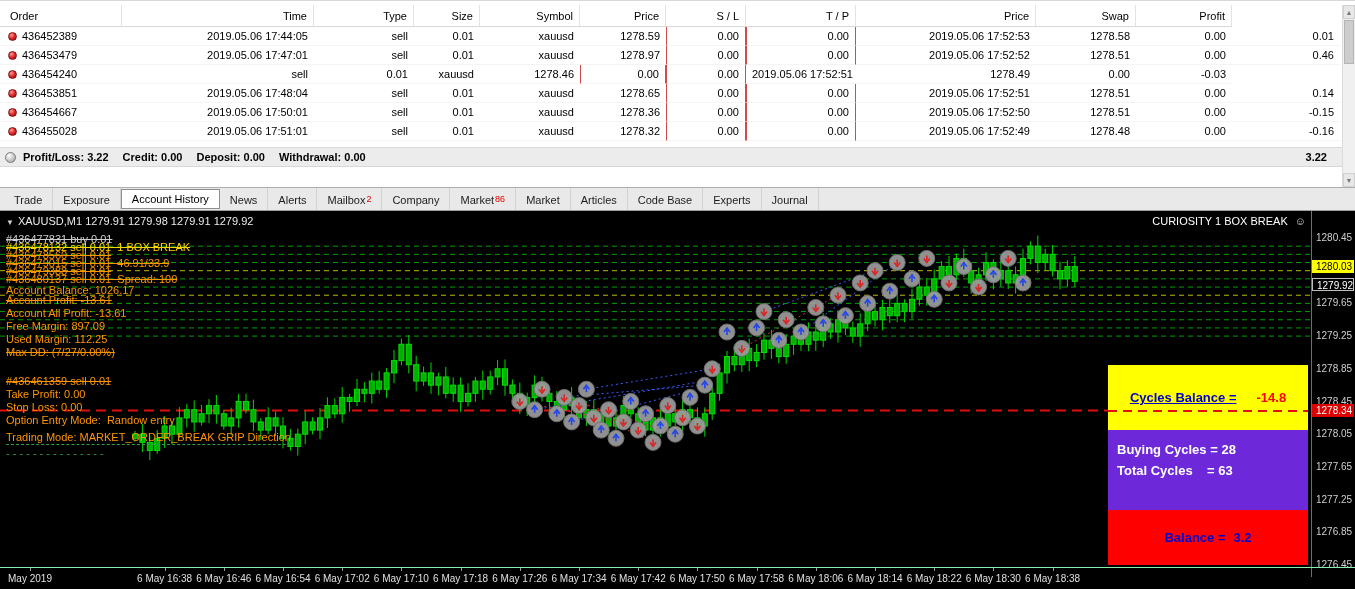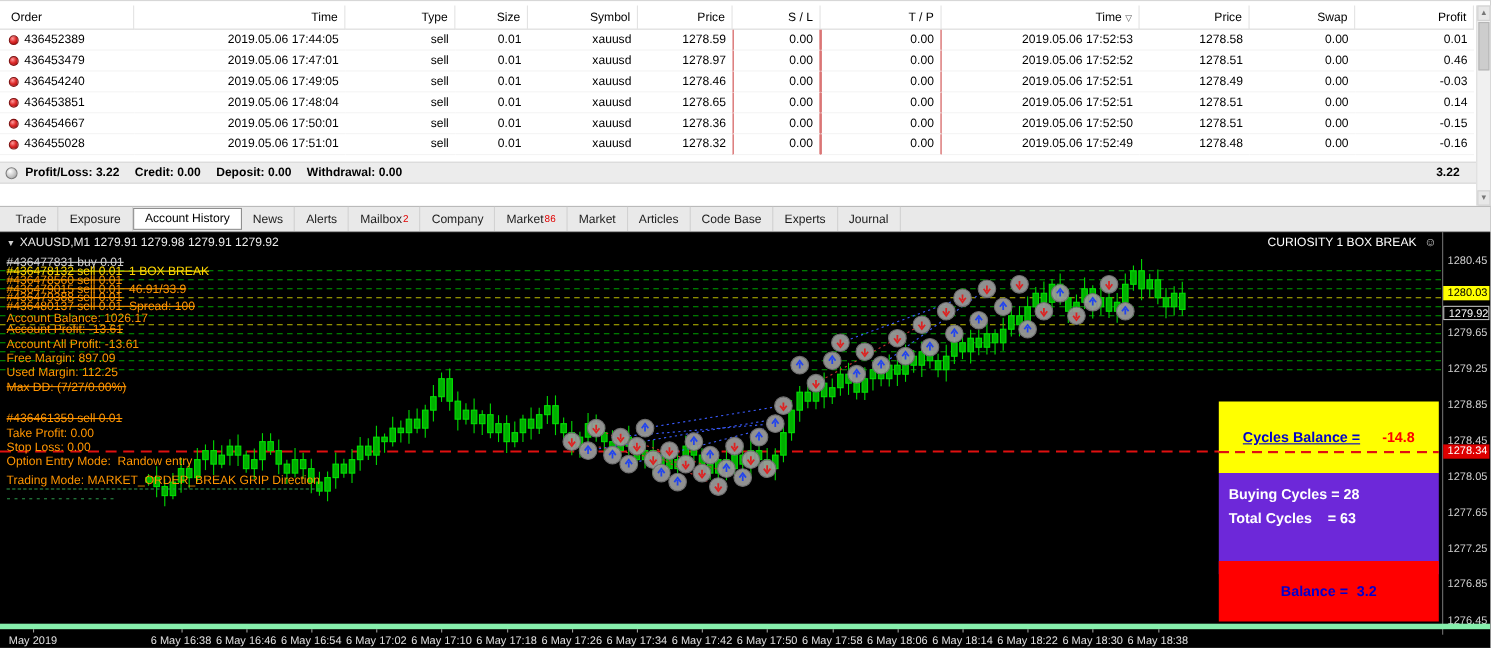--- a/index.html
+++ b/index.html
@@ -55,41 +55,40 @@
   .ibox.green .gline{color:#ffffff;font-weight:bold;font-size:13px;line-height:21px;white-space:pre}
   .ibox.red{top:299px;height:55px;background:#ff0000;display:flex;align-items:center;justify-content:center;gap:8px}
   .ibox.red .lbl,.ibox.red .val{color:#0000d0;font-weight:bold;font-size:13px}
 
   .pscale{position:absolute;right:0;top:0;bottom:12px;width:44px;border-left:1px solid #6e6e6e;z-index:3}
   .plabel{position:absolute;left:4px;font-size:10px;color:#cfcfcf;white-space:nowrap}
   .ptag{position:absolute;left:0;right:1px;height:13px;font-size:10px;line-height:13px;padding-left:4px;white-space:nowrap}
   .ptag.ask{background:#ffff00;color:#000}
   .ptag.bid{background:#000;color:#fff;border:1px solid #bdbdbd}
   .ptag.stop{background:#dd0000;color:#fff}
-  .taxis{position:absolute;left:0;right:0;bottom:0;height:22px;border-top:5px solid #86efac;z-index:3}
+  .taxis{position:absolute;left:0;right:0;bottom:0;height:22px;border-top:1px solid #86efac;z-index:3}
   .tlabel{position:absolute;top:5px;width:80px;margin-left:-40px;text-align:center;font-size:10px;color:#e0e0e0;white-space:nowrap}
   .tick{position:absolute;top:0;width:1px;height:3px;background:#9a9a9a}
 </style>
 </head>
 <body>
 
 <div class="app">
 
   <div class="terminal">
     <div class="table-area">
       <div class="thead" id="thead">
           <div class="hcell first"><span>Order</span></div>
           <div class="hcell"><span>Time</span></div>
           <div class="hcell"><span>Type</span></div>
           <div class="hcell"><span>Size</span></div>
           <div class="hcell"><span>Symbol</span></div>
           <div class="hcell"><span>Price</span></div>
           <div class="hcell"><span>S / L</span></div>
           <div class="hcell"><span>T / P</span></div>
-          <div class="hcell"><span>Time</span><span class="sorticon">▽</span></div>
           <div class="hcell"><span>Price</span></div>
           <div class="hcell"><span>Swap</span></div>
           <div class="hcell"><span>Profit</span></div>
         </div>
       <div id="rows">
           <div class="trow">
             <div class="cell c0">
               <span class="ball"></span>
               <span>436452389</span>
             </div>
@@ -120,21 +119,20 @@
             <div class="cell c8"><span>2019.05.06 17:52:52</span></div>
             <div class="cell c9"><span>1278.51</span></div>
             <div class="cell c10"><span>0.00</span></div>
             <div class="cell c11"><span>0.46</span></div>
           </div>
           <div class="trow">
             <div class="cell c0">
               <span class="ball"></span>
               <span>436454240</span>
             </div>
-            <div class="cell c1"><span>2019.05.06 17:49:05</span></div>
             <div class="cell c2"><span>sell</span></div>
             <div class="cell c3"><span>0.01</span></div>
             <div class="cell c4"><span>xauusd</span></div>
             <div class="cell c5"><span>1278.46</span></div>
             <div class="cell c6"><span>0.00</span></div>
             <div class="cell c7"><span>0.00</span></div>
             <div class="cell c8"><span>2019.05.06 17:52:51</span></div>
             <div class="cell c9"><span>1278.49</span></div>
             <div class="cell c10"><span>0.00</span></div>
             <div class="cell c11"><span>-0.03</span></div>

